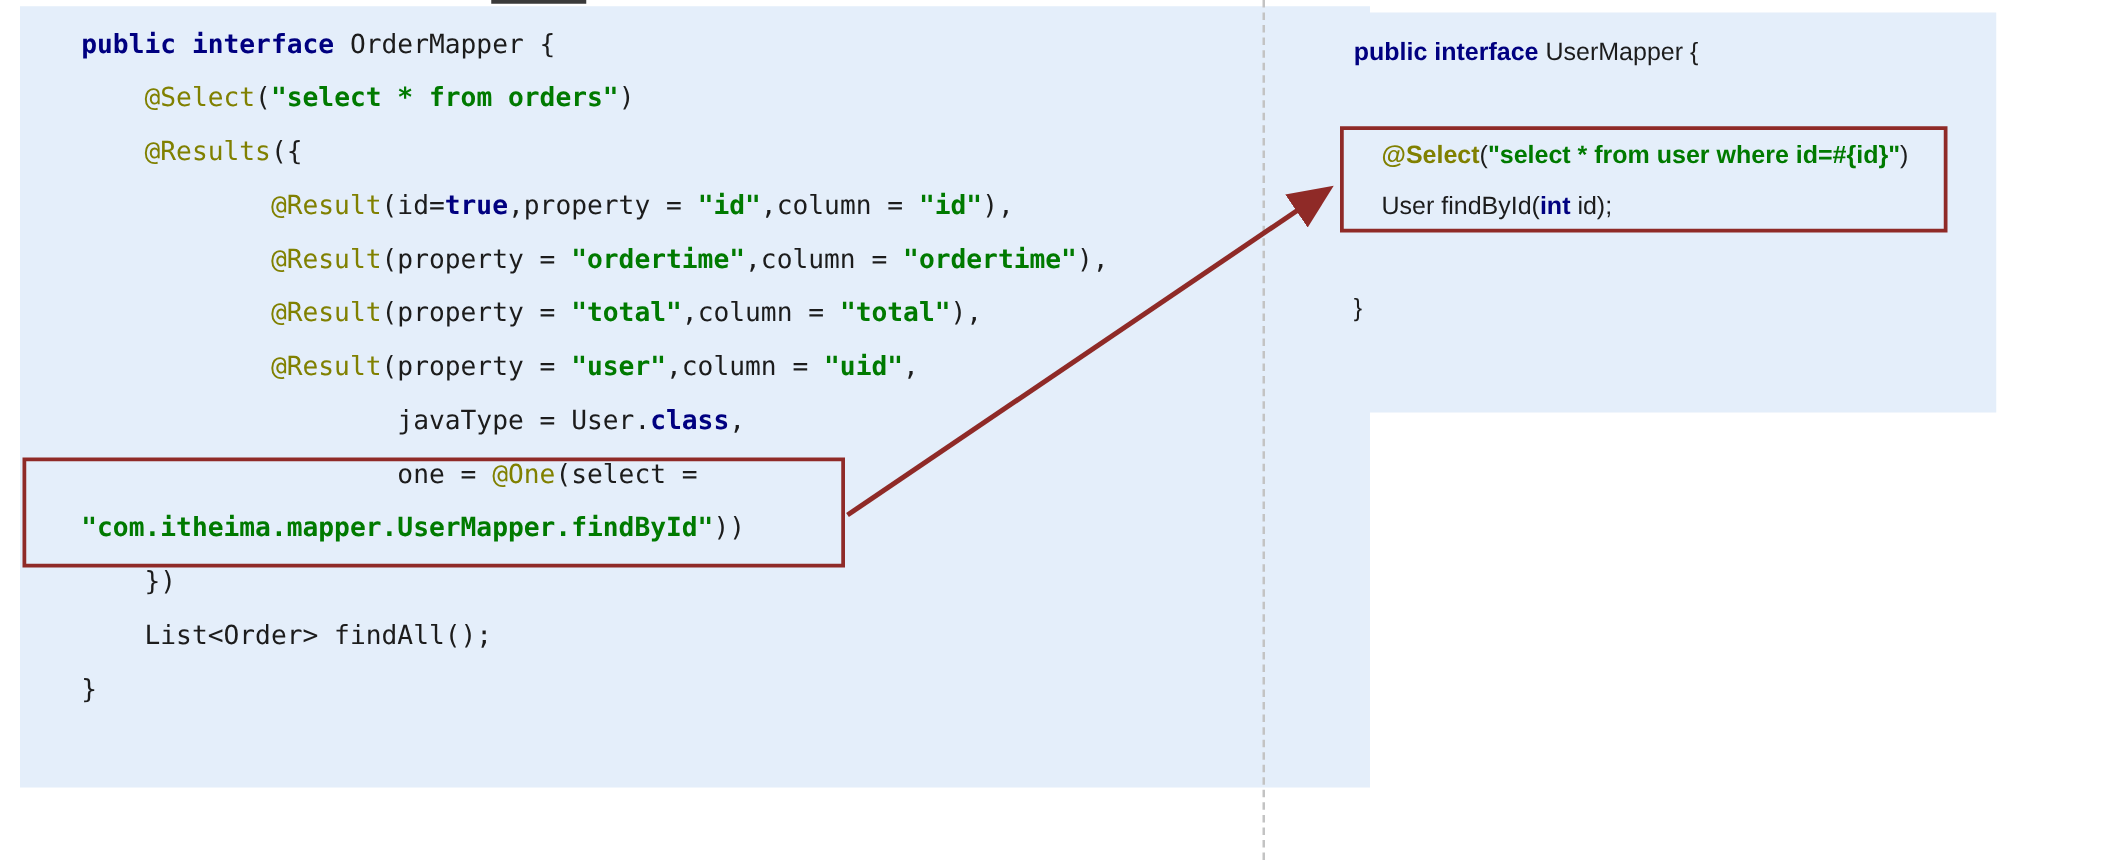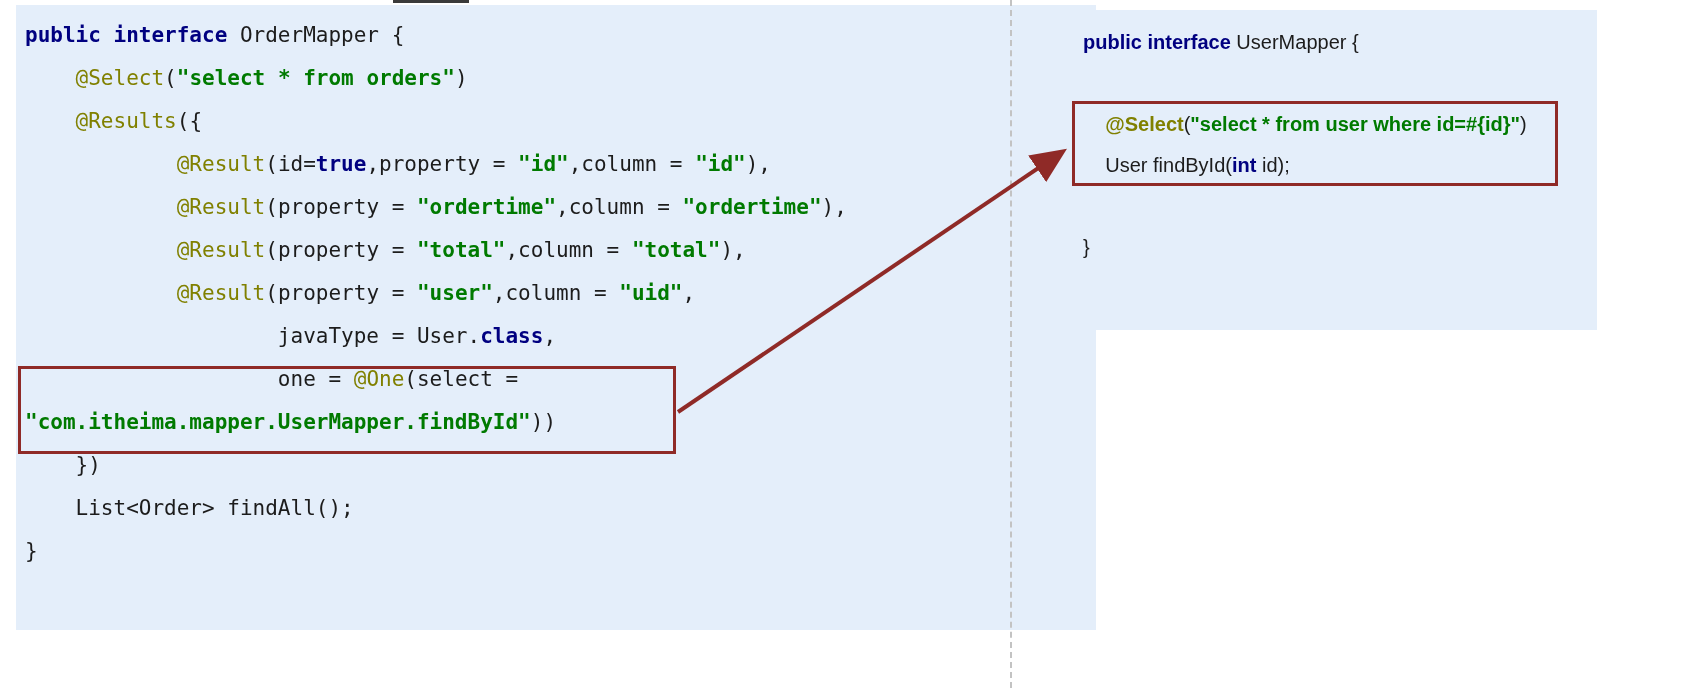--- a/index.html
+++ b/index.html
@@ -16,21 +16,21 @@
     position:relative;
     width:1688px;height:688px;
     background:#ffffff;
     overflow:hidden;
     font-family:"Liberation Sans", sans-serif;
   }
   .panel{
     position:absolute;
     background:var(--panel);
   }
-  .panel-left{left:16px;top:5px;width:1080px;height:625px;}
+  .panel-left{left:16px;top:5px;width:1080px;height:625px;padding-left:40px;}
   .panel-right{left:1045px;top:10px;width:552px;height:320px;}
   .code{
     white-space:pre;
   }
   .code-left{
     padding:9px 8px 0 9px;
     font-family:"DejaVu Sans Mono", monospace;
     font-size:21px;
     line-height:43px;
     color:var(--plain);

